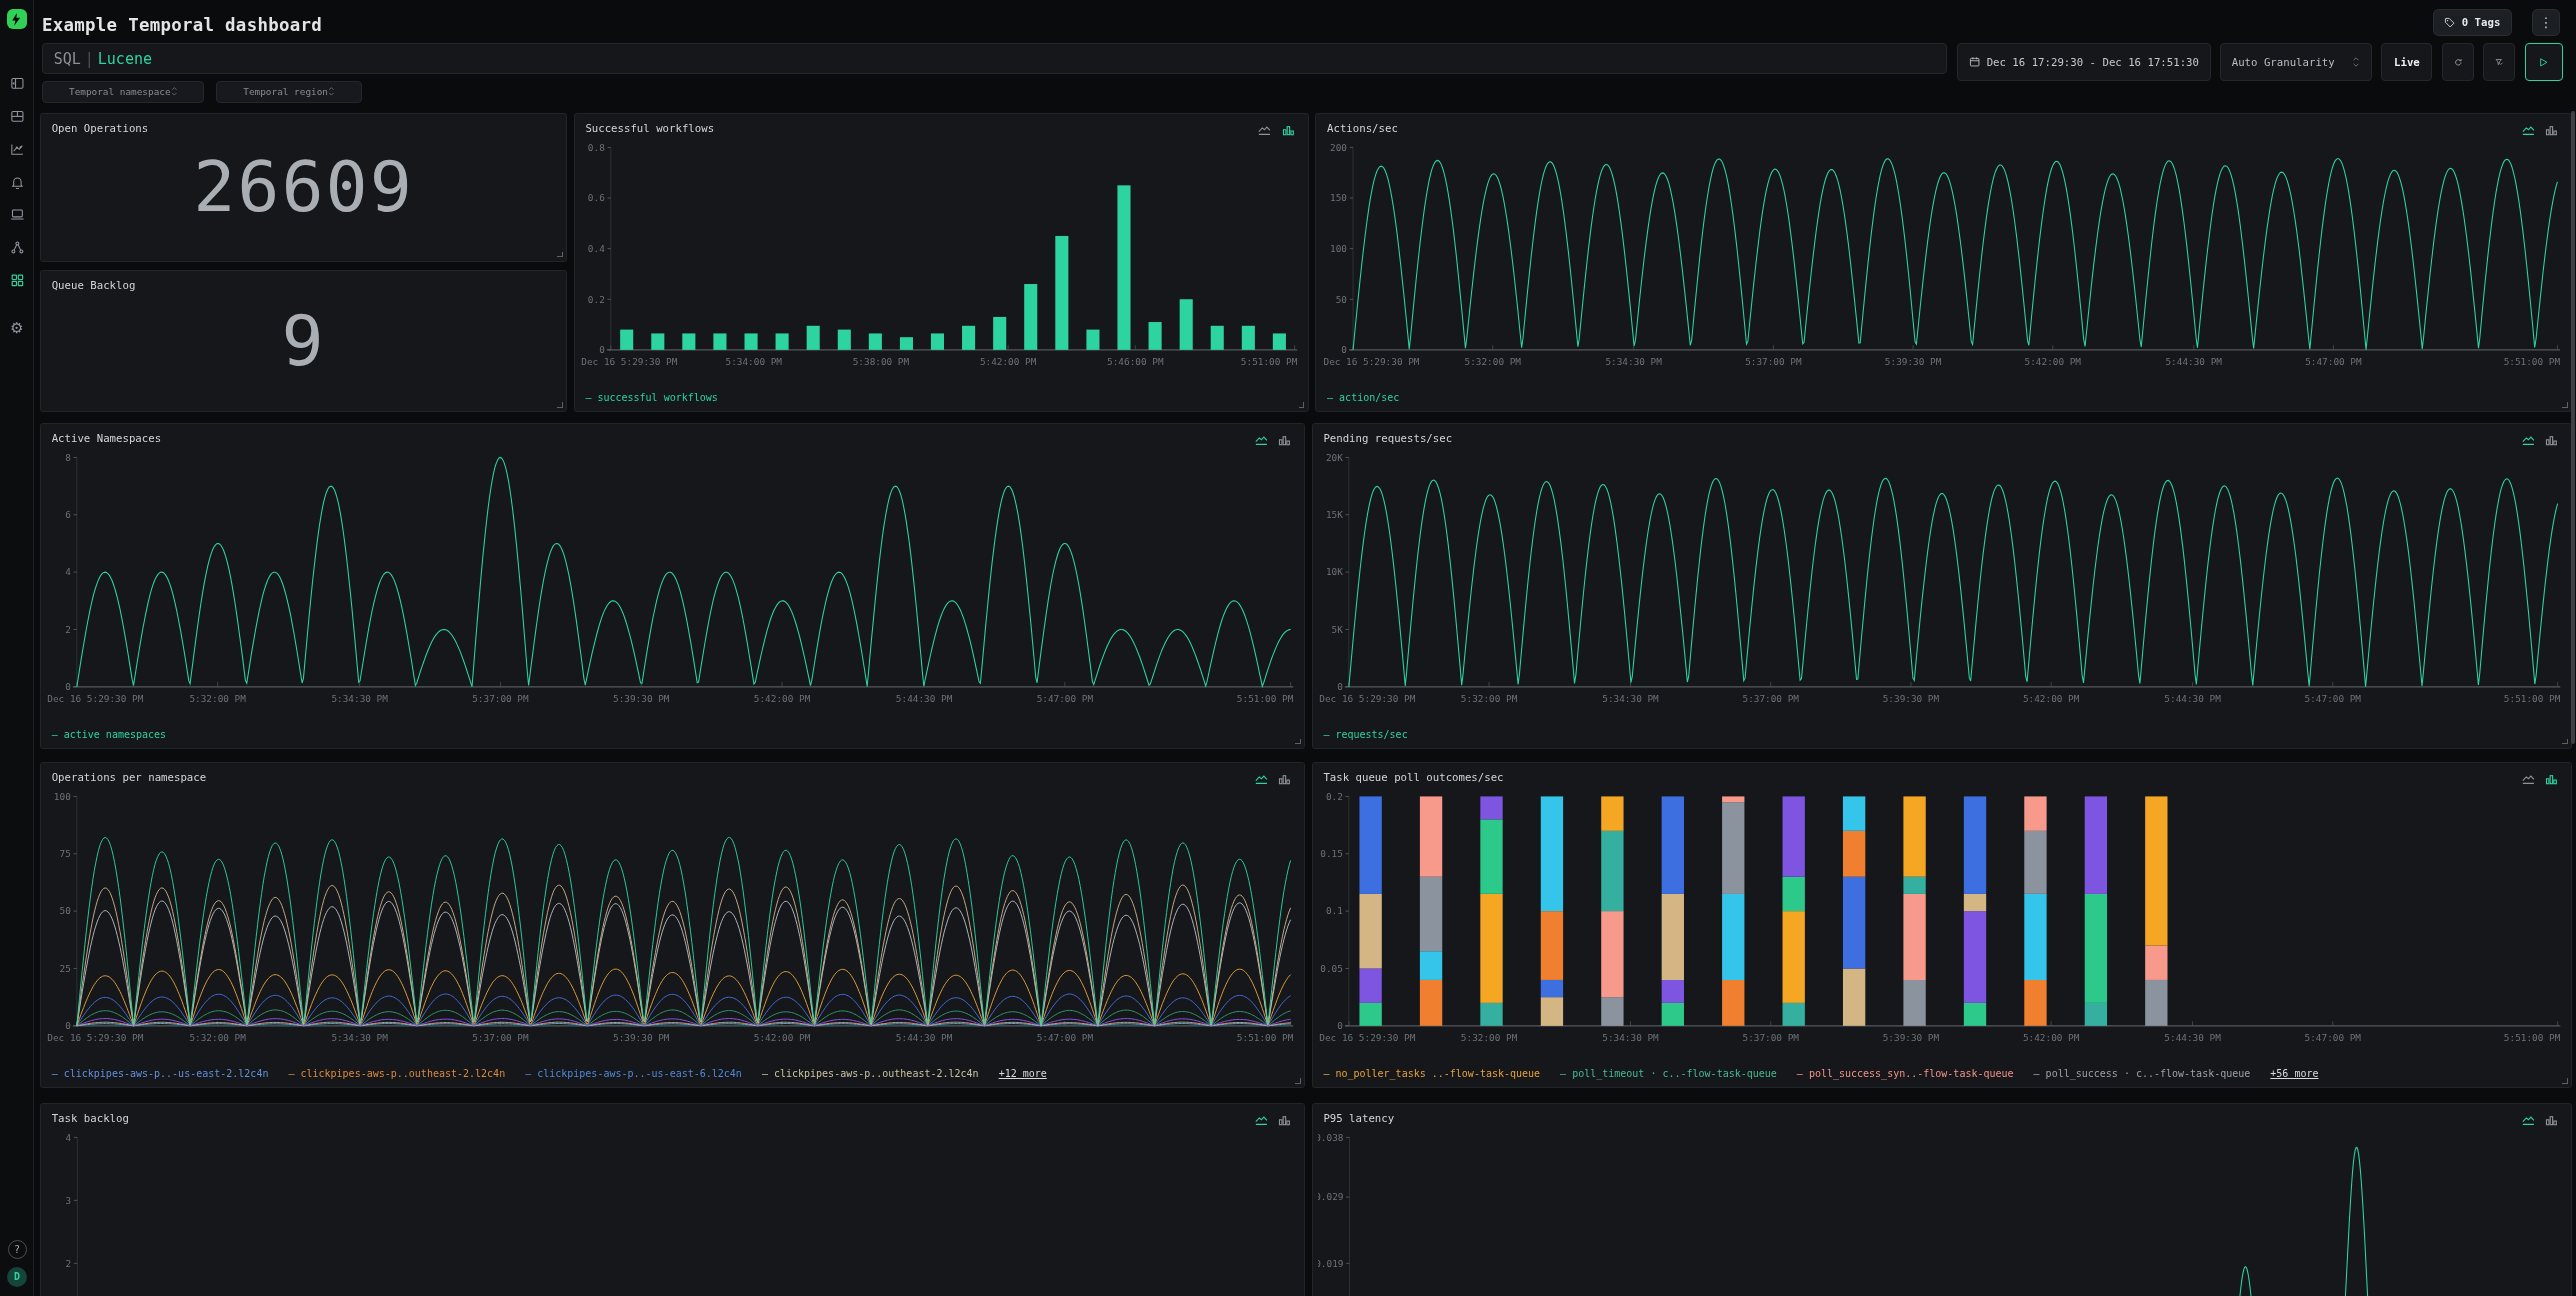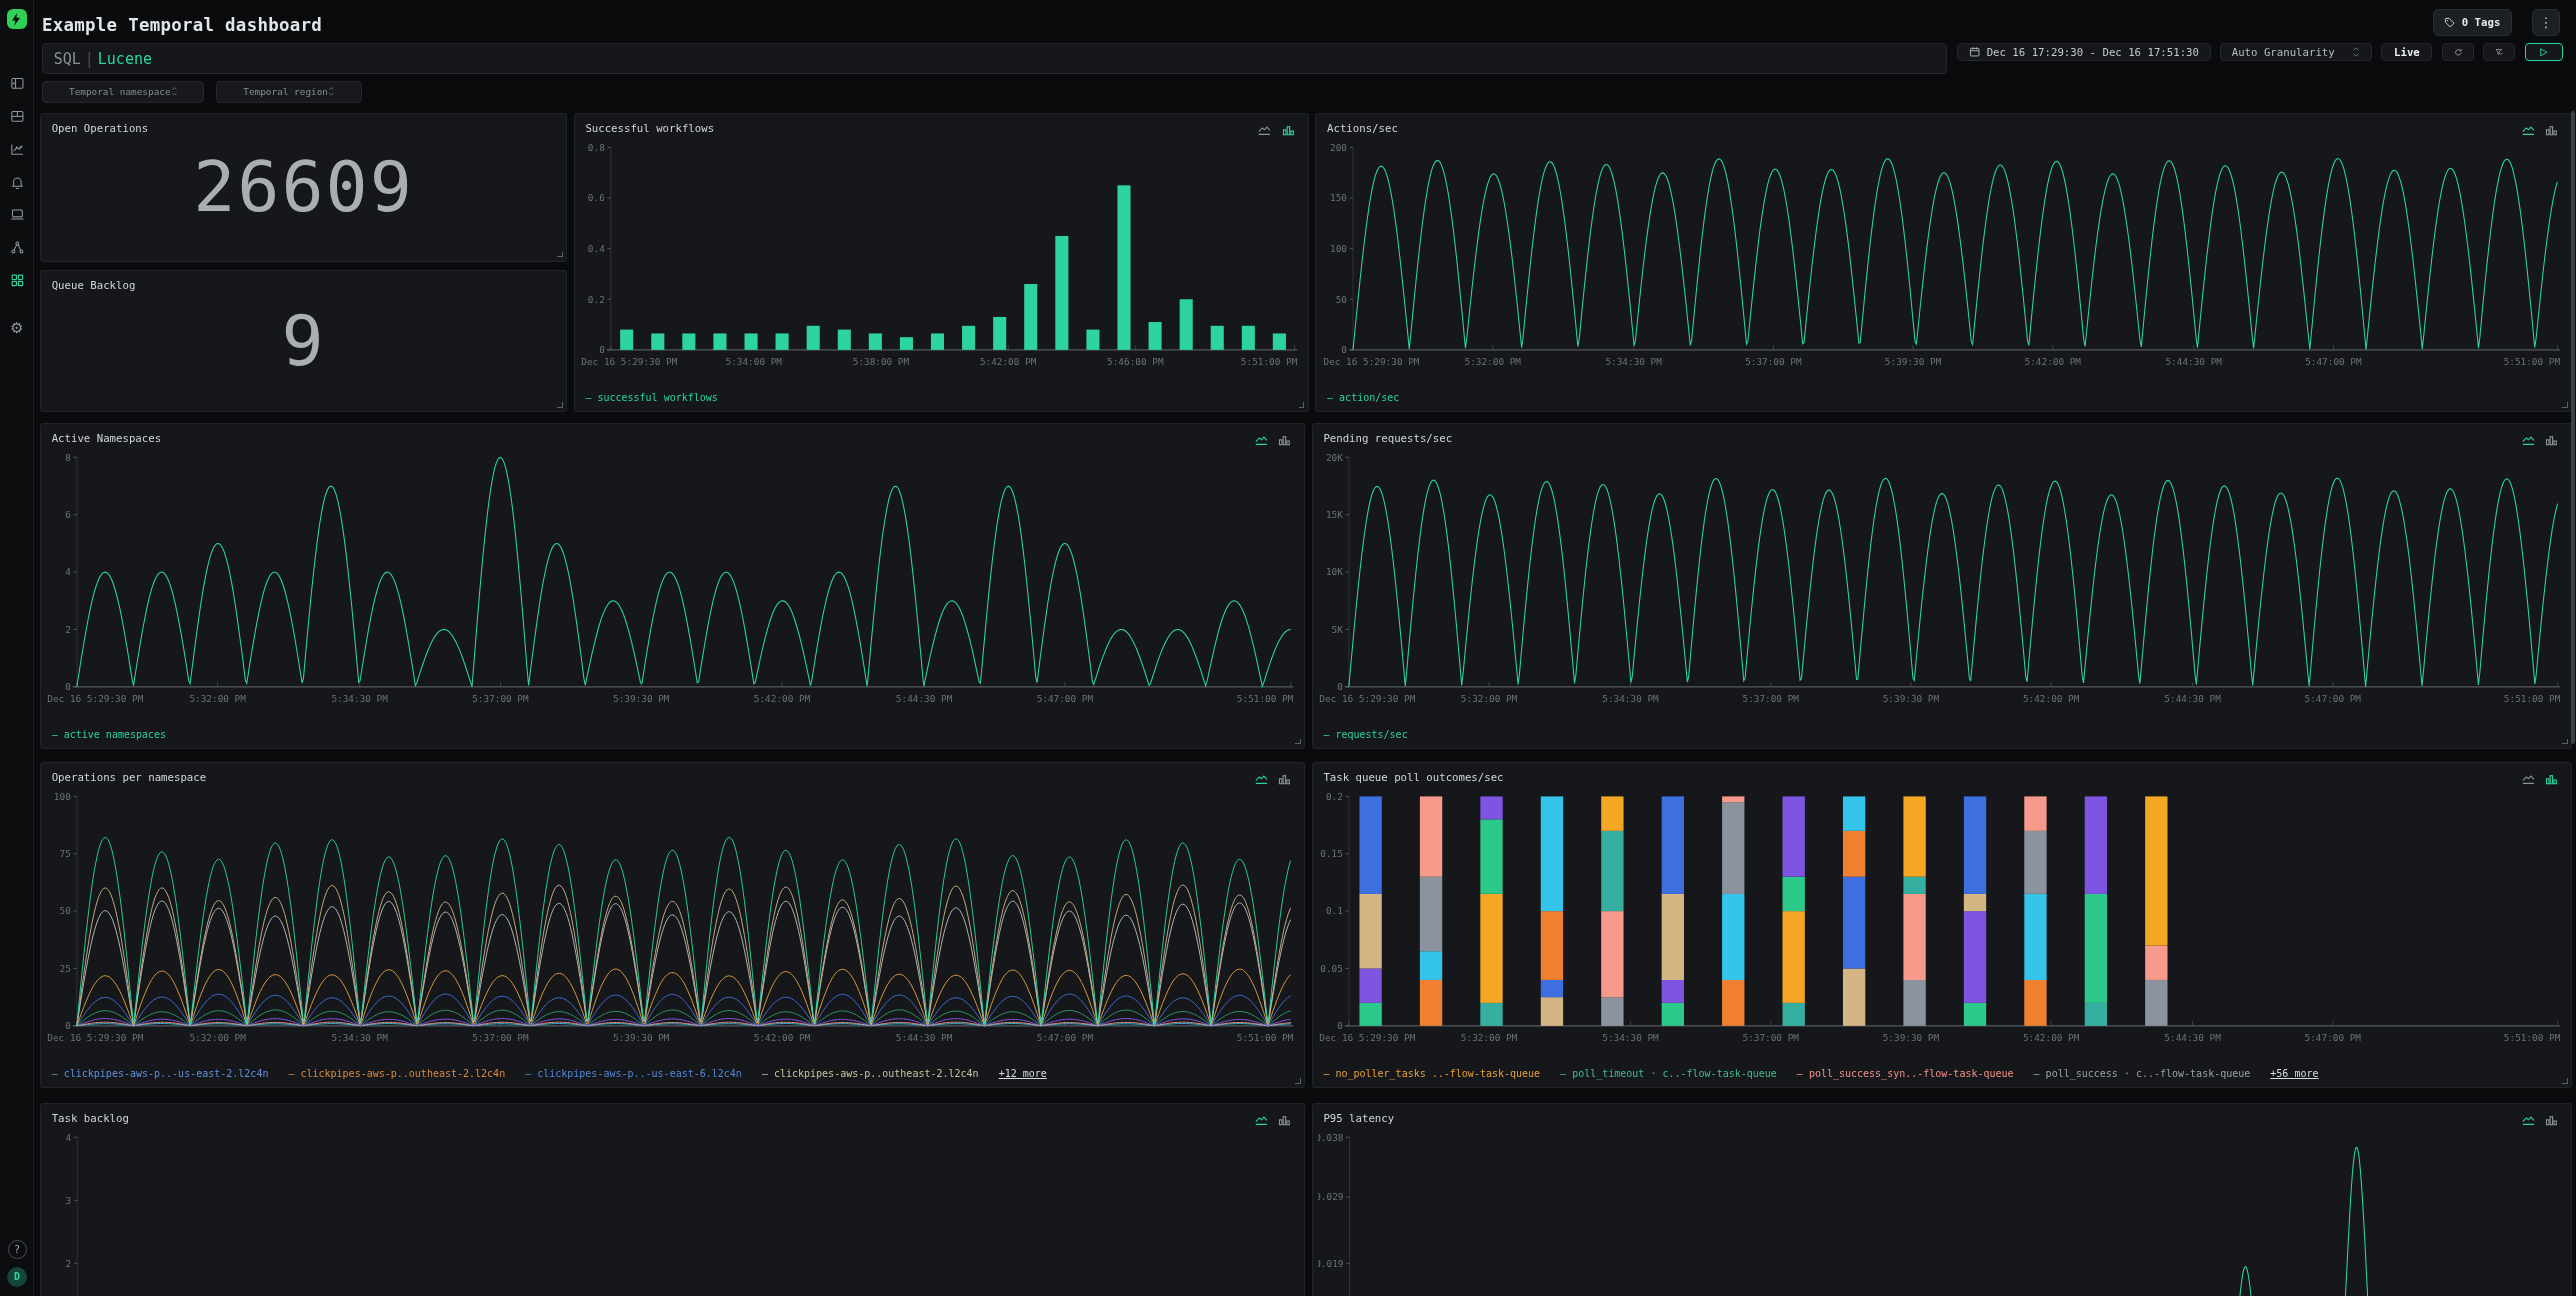--- a/index.html
+++ b/index.html
@@ -35,21 +35,21 @@
 
   
   .search-row { position:absolute; left:42px; right:13.4px; top:43px; height:31px; display:flex; gap:9.4px; }
   .search-box { flex:1; background:#15171b; border:0.7px solid #24272d; border-radius:4px;
     display:flex; align-items:center; padding:0 10.7px; gap:8px; }
   .search-box input { flex:1; background:transparent; border:none; outline:none; color:#aeb4ba;
     font-family:inherit; font-size:10.7px; }
   .search-box input::placeholder { color:#62686e; }
   .mode { font-size:15px; white-space:nowrap; }
   .mode .sql { color:#8b9096; } .mode .sep { color:#4a4e54; padding:0 4px; } .mode .lucene { color:#2dd4a0; }
-  .ctrl { background:#15171b; border:0.7px solid #24272d; border-radius:4px; height:18px;
+  .ctrl { background:#15171b; border:0.7px solid #24272d; border-radius:4px; height:38px;
     display:flex; align-items:center; font-size:10.7px; color:#c4c9cd; padding:0 10.7px; gap:6.7px; cursor:pointer; }
   .granularity { justify-content:space-between; width:152px; color:#b8bdc2; }
   .live-btn { width:51px; font-weight:bold; color:#eef1f3; justify-content:center; }
   .icon-btn { width:32px; justify-content:center; color:#c6cacd; }
   .play-btn { width:38px; border:0.7px solid #2dd4a0; justify-content:center; }
 
   
   .chips { position:absolute; left:42px; top:81px; display:flex; gap:12px; }
   .chip { height:21.5px; min-width:138px; background:#17191e; border:0.7px solid #24272d;
     border-radius:4px; display:flex; align-items:center; justify-content:space-between;

